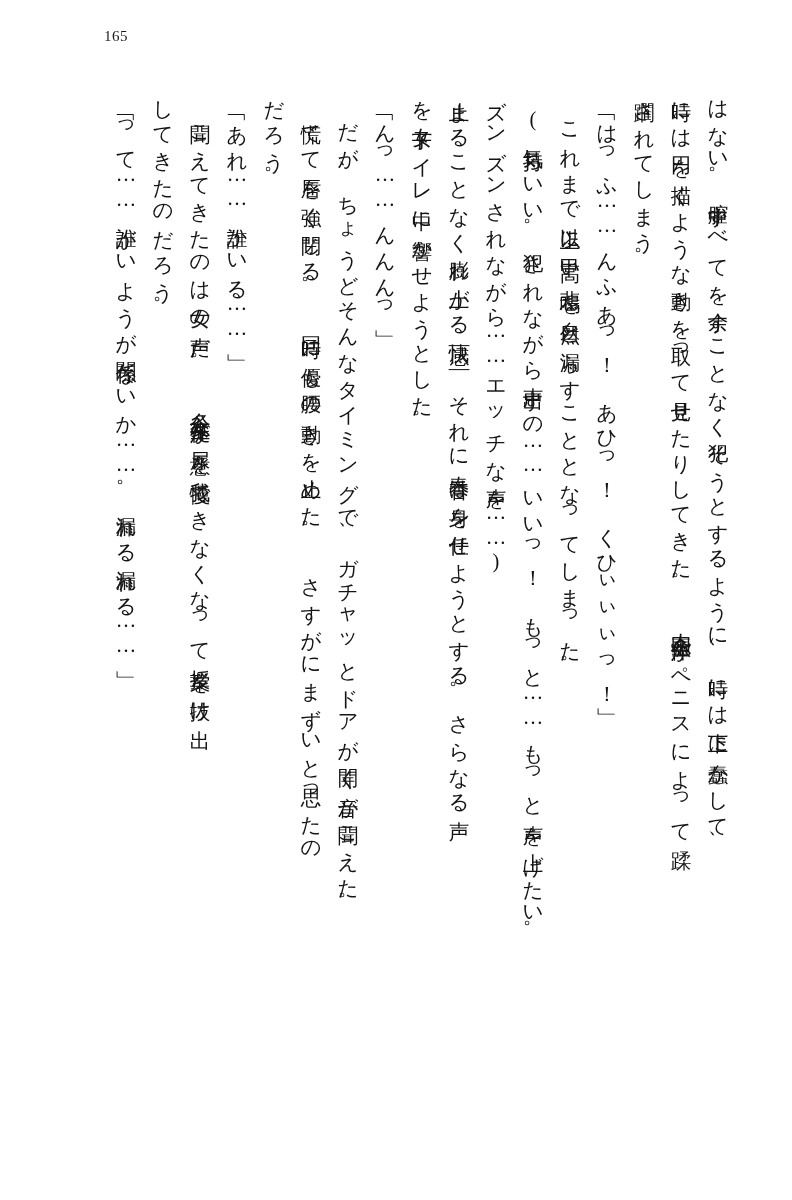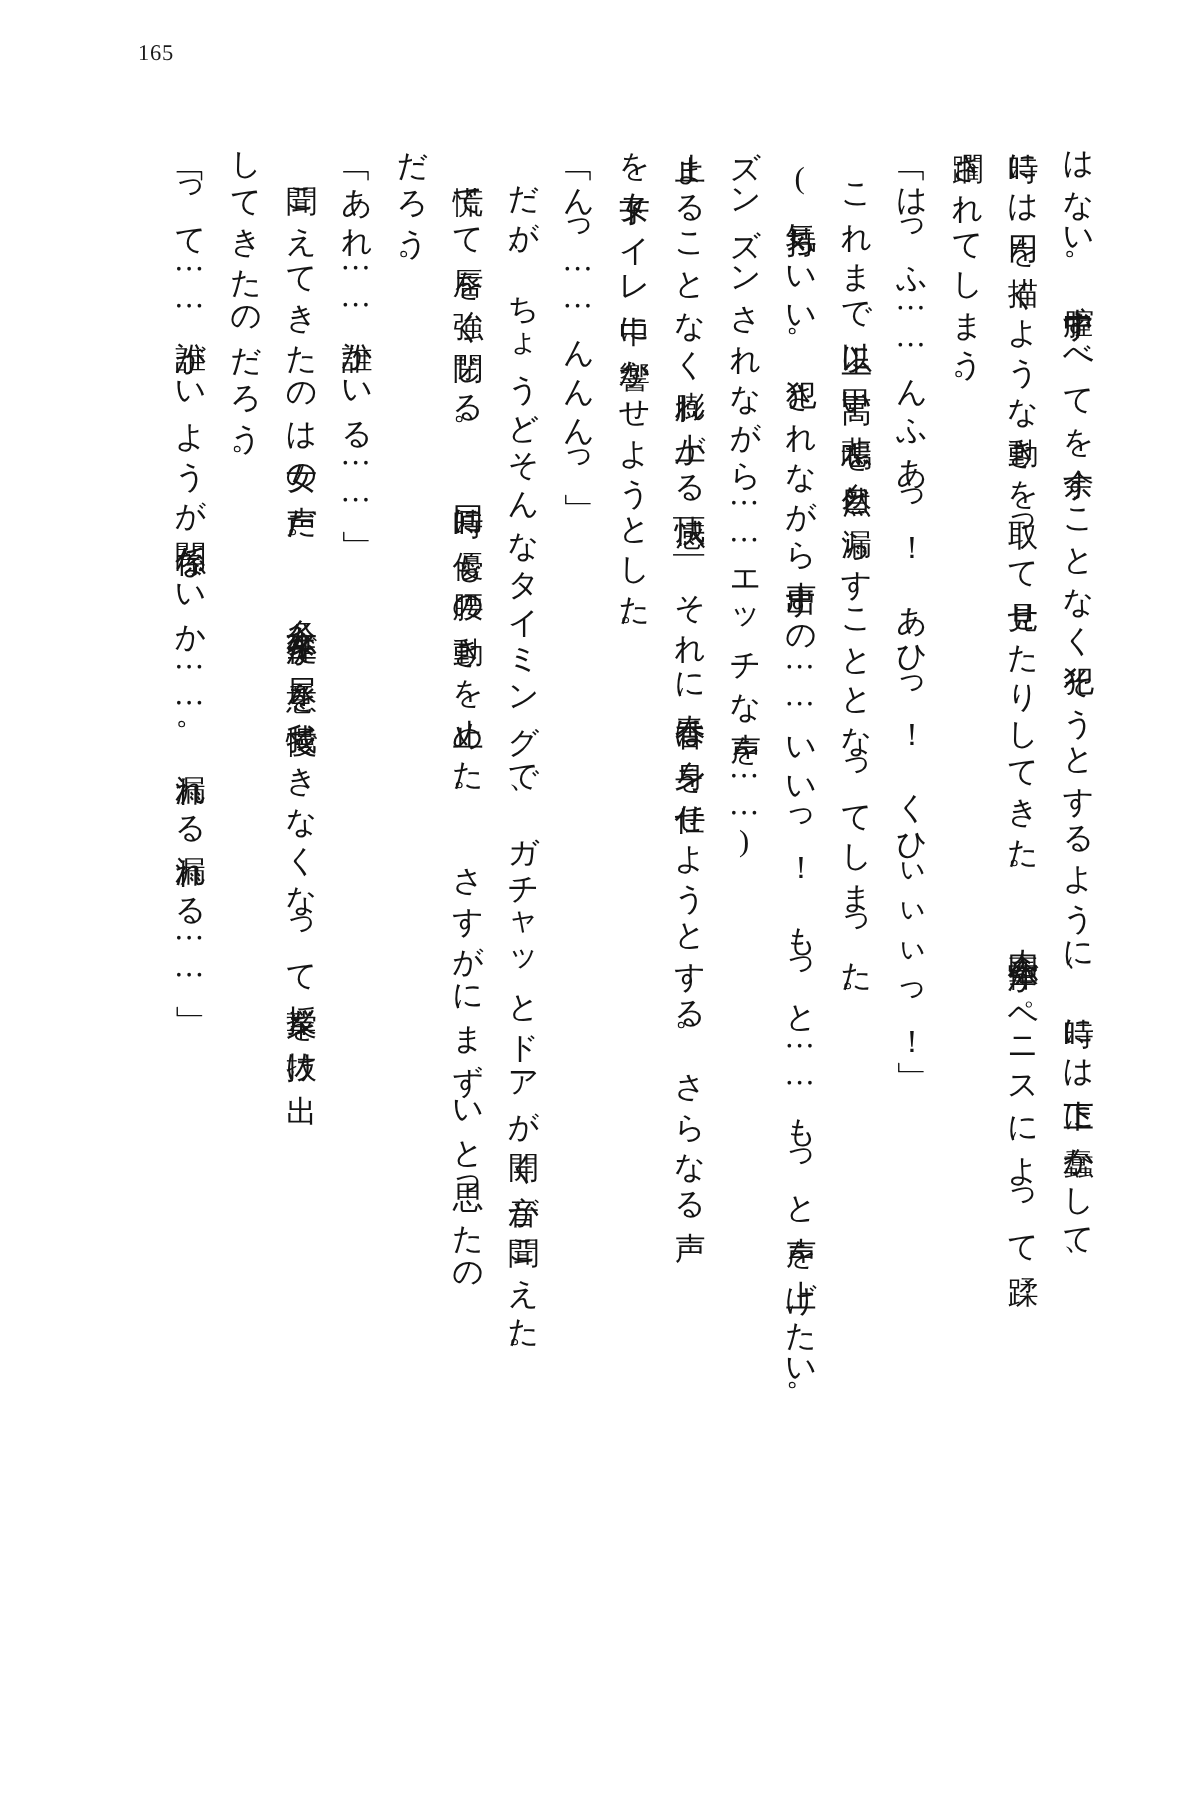--- a/index.html
+++ b/index.html
@@ -12,21 +12,21 @@
     width: 792px;
     height: 1200px;
     background: #ffffff;
     overflow: hidden;
     font-family: "Liberation Serif", "DejaVu Serif", serif;
     color: #111111;
   }
   .page-number {
     position: absolute;
     top: 28px;
-    left: 92px;
+    left: 104px;
     font-size: 15px;
     letter-spacing: 0.5px;
     color: #1a1a1a;
     font-family: "Liberation Serif", "DejaVu Serif", serif;
   }
   .body-text {
     position: absolute;
     top: 86px;
     right: 64px;
     left: 60px;

